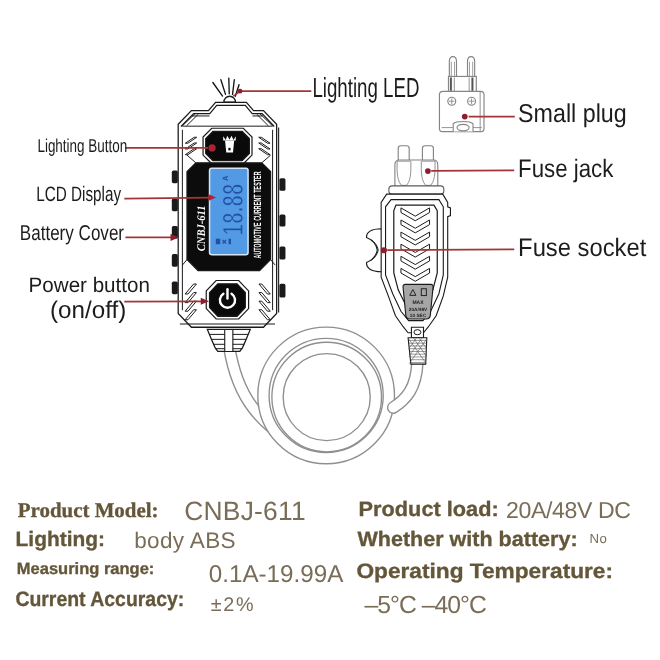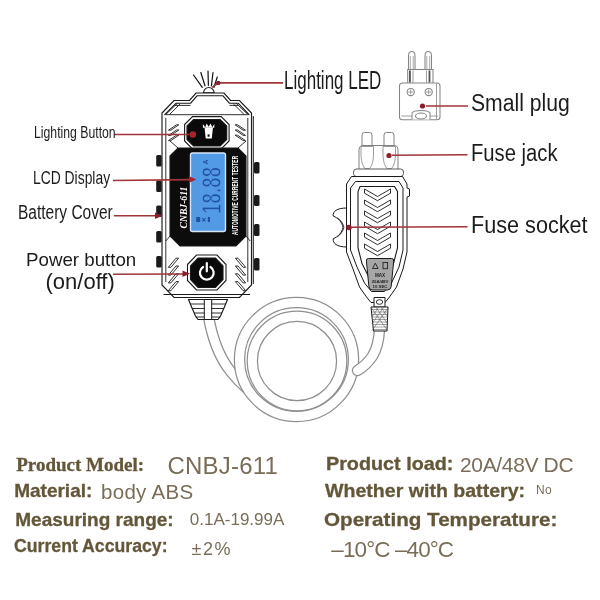--- a/index.html
+++ b/index.html
@@ -257,25 +257,25 @@
 <div class="lbl" style="left:18px;top:203.4px;font-size:19.5px;transform:scaleX(0.795);">Battery Cover</div>
 <div class="lbl" style="left:26px;top:250.2px;font-size:19px;transform:scaleX(0.985);">Power button</div>
 <div class="lbl" style="left:45.5px;top:270.9px;font-size:22px;">(on/off)</div>
 <div class="lbl" style="left:284px;top:67.8px;font-size:25px;transform:scaleX(0.68);">Lighting LED</div>
 <div class="lbl" style="left:471px;top:92.4px;font-size:23.5px;transform:scaleX(0.90);">Small plug</div>
 <div class="lbl" style="left:471px;top:141.9px;font-size:23px;transform:scaleX(0.88);">Fuse jack</div>
 <div class="lbl" style="left:471px;top:214.2px;font-size:23px;transform:scaleX(0.94);">Fuse socket</div>
 
 <div class="bl" style="left:16.2px;top:455.4px;font-size:19px;font-family:Liberation Serif, serif;">Product Model:</div>
 <div class="vl" style="left:167.5px;top:453.5px;font-size:24px;letter-spacing:0.2px;">CNBJ-611</div>
-<div class="bl" style="left:14.2px;top:481.2px;font-size:19px;">Material:</div>
-<div class="vl" style="left:101px;top:481.6px;font-size:20.5px;letter-spacing:0.3px;">body ABS</div>
-<div class="bl" style="left:15.3px;top:510.2px;font-size:19px;transform:scaleX(1.0);">Measuring range:</div>
-<div class="vl" style="left:189.8px;top:510.6px;font-size:17px;letter-spacing:0px;">0.1A-19.99A</div>
+<div class="bl" style="left:14.2px;top:481.2px;font-size:19px;">Lighting:</div>
+<div class="vl" style="left:122px;top:481.6px;font-size:20.5px;letter-spacing:0.3px;">body ABS</div>
+<div class="bl" style="left:15.3px;top:510.2px;font-size:15px;transform:scaleX(1.0);">Measuring range:</div>
+<div class="vl" style="left:189.8px;top:510.6px;font-size:22px;letter-spacing:0px;">0.1A-19.99A</div>
 <div class="bl" style="left:14.2px;top:535.9px;font-size:19px;transform:scaleX(0.93);">Current Accuracy:</div>
 <div class="vl" style="left:191.5px;top:540.1px;font-size:18px;letter-spacing:1.6px;">±2%</div>
 
 <div class="bl" style="left:325.5px;top:454.4px;font-size:19px;transform:scaleX(1.04);">Product load:</div>
 <div class="vl" style="left:460px;top:453.8px;font-size:21px;letter-spacing:-0.35px;">20A/48V DC</div>
 <div class="bl" style="left:324.5px;top:480.9px;font-size:19px;transform:scaleX(1.03);">Whether with battery:</div>
 <div class="vl" style="left:536px;top:484px;font-size:12px;letter-spacing:0.3px;">No</div>
 <div class="bl" style="left:323.6px;top:509.9px;font-size:19px;transform:scaleX(1.085);">Operating Temperature:</div>
-<div class="vl" style="left:331.3px;top:538.9px;font-size:22.5px;letter-spacing:-0.9px;">–10°C –40°C</div>
+<div class="vl" style="left:331.3px;top:538.9px;font-size:22.5px;letter-spacing:-0.9px;">–5°C –40°C</div>
 
 </body></html>

